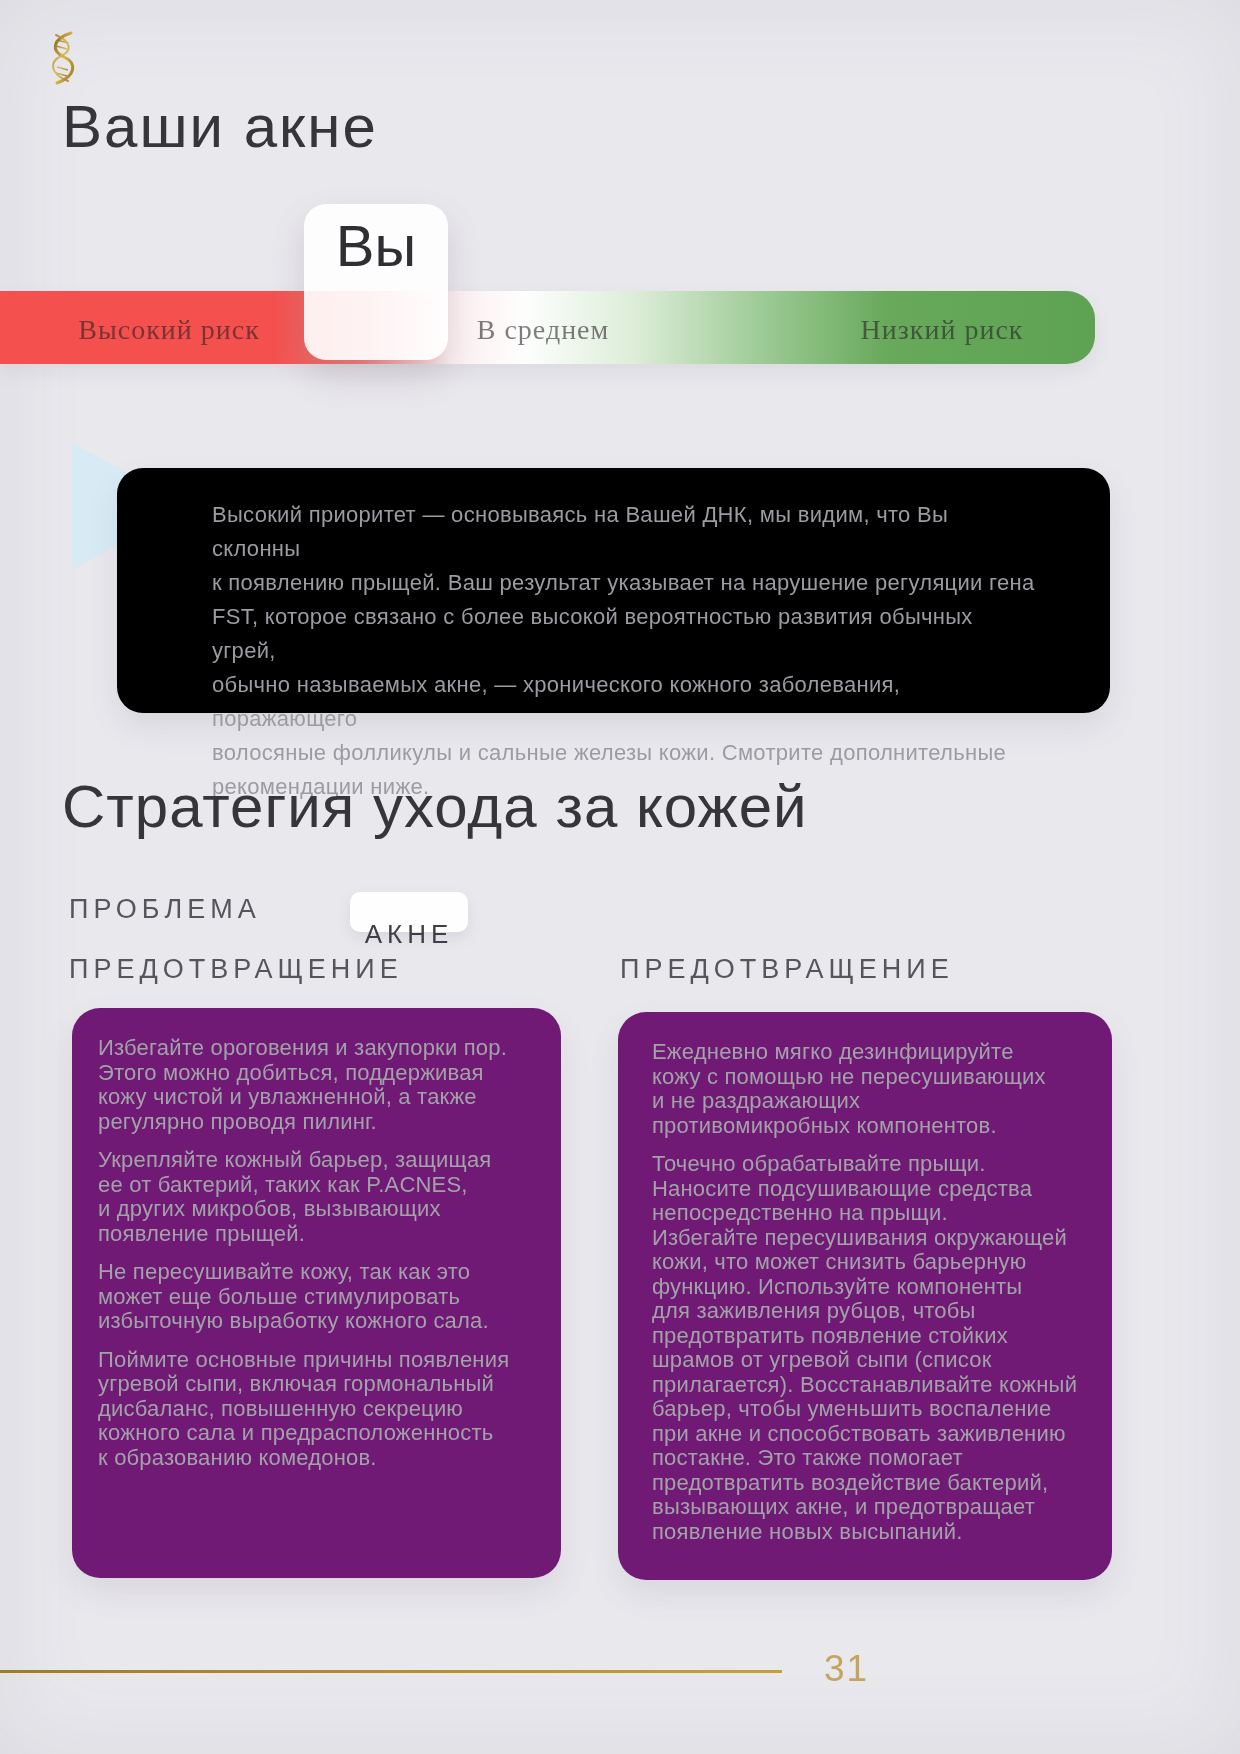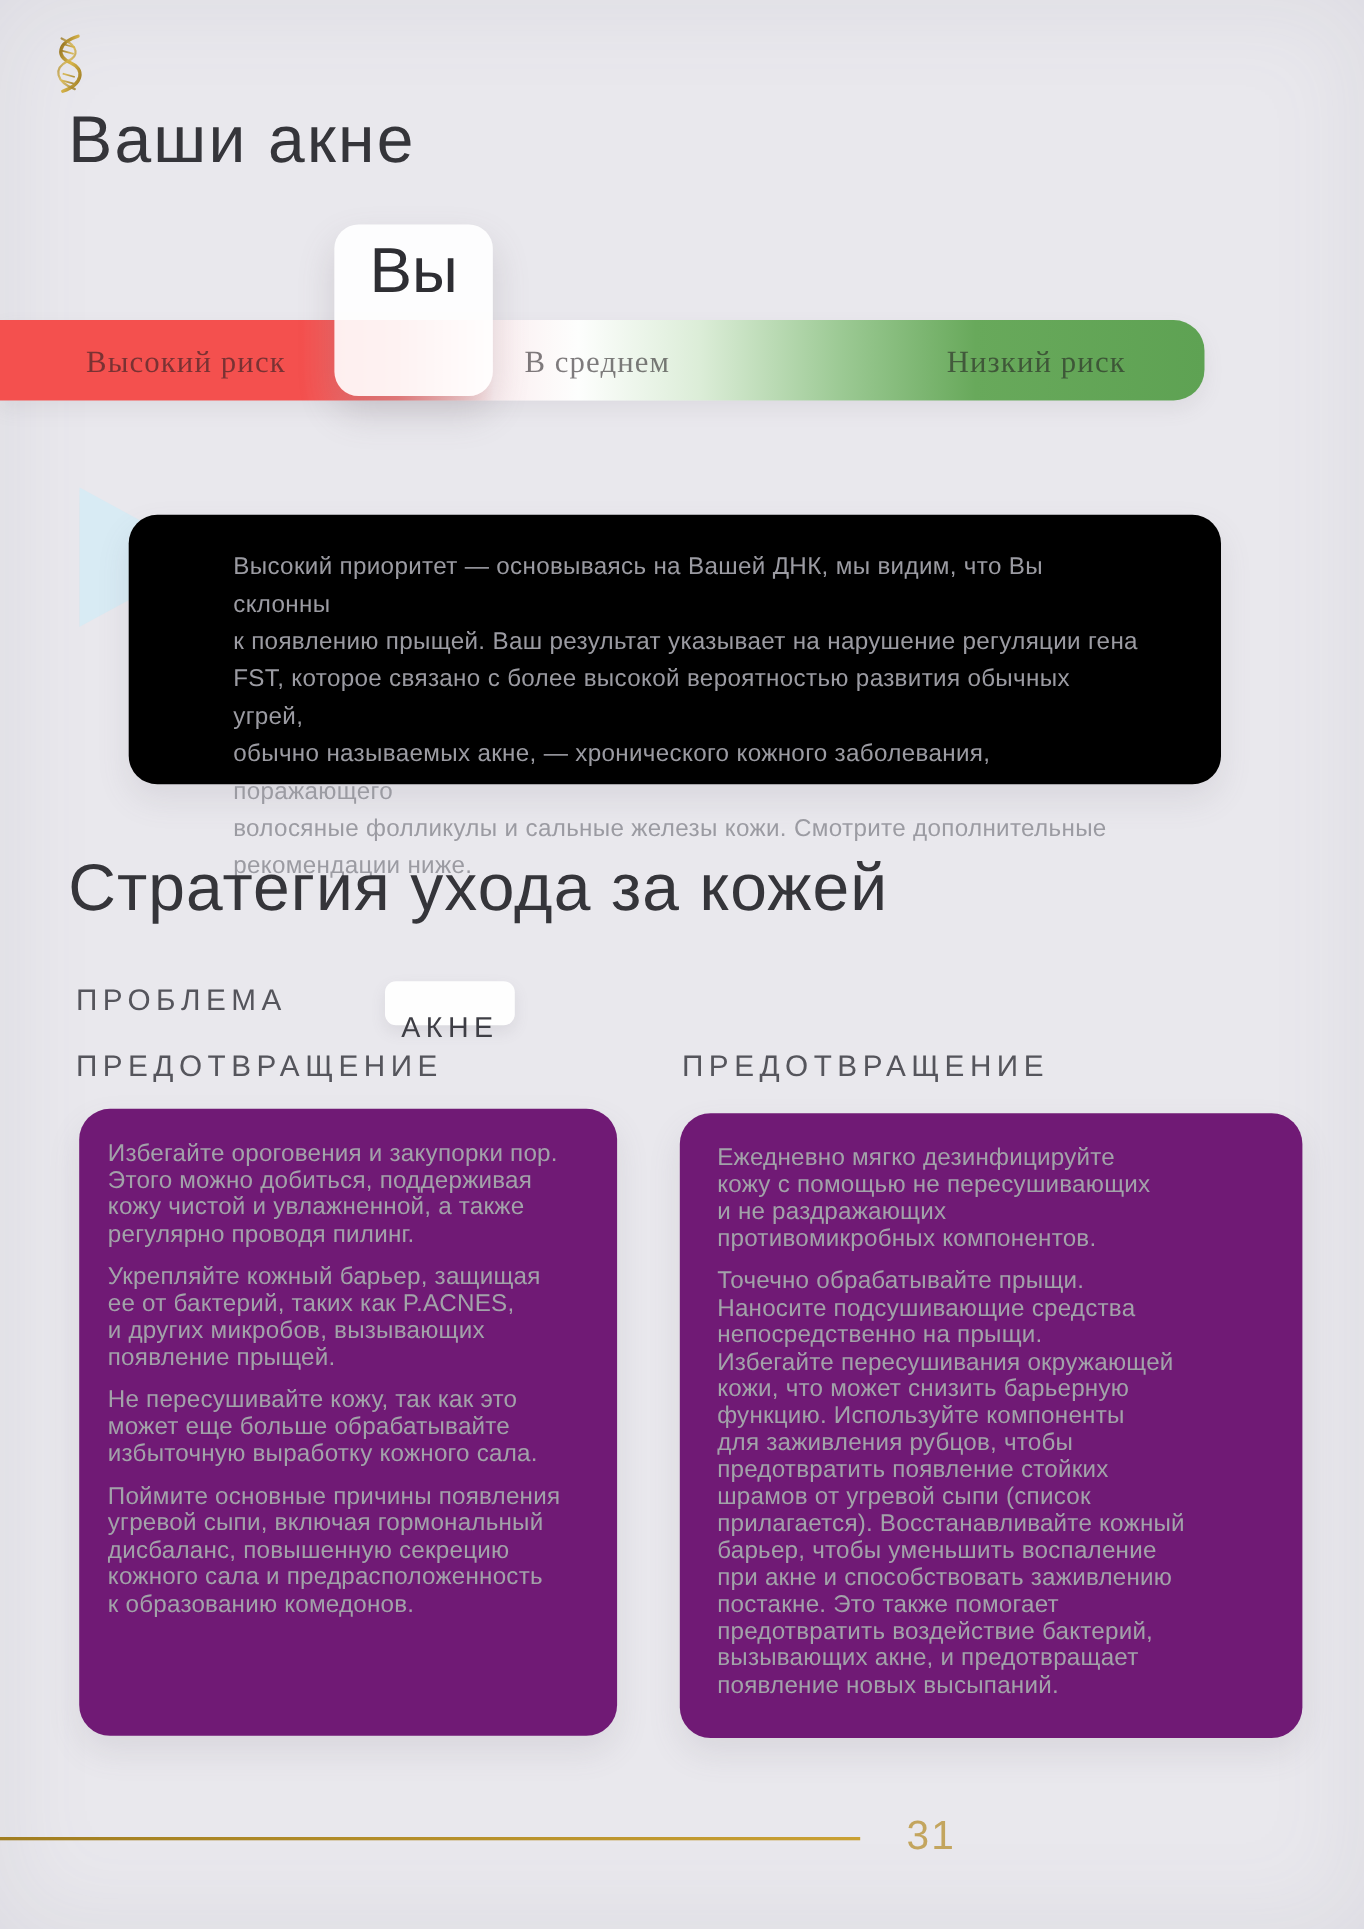--- a/index.html
+++ b/index.html
@@ -83,21 +83,21 @@
   .problem-badge span{
     font-size:26px;font-weight:300;letter-spacing:5px;color:#3e3e45;margin-top:44px;
   }
   .col-header-left{position:absolute;left:69px;top:954px;}
   .col-header-right{position:absolute;left:620px;top:954px;}
   .strategy-card{
     position:absolute;background:#701a75;border-radius:28px;
     box-shadow:0 14px 30px rgba(110,100,115,0.12);
   }
   .card-left{left:72px;top:1008px;width:489px;height:570px;}
-  .card-right{left:618px;top:1012px;width:566px;height:568px;}
+  .card-right{left:618px;top:1012px;width:494px;height:568px;}
   .card-body{
     position:absolute;top:28px;
     font-size:22px;line-height:24.5px;letter-spacing:0.2px;
     color:#a2a2a9;
   }
   .card-left .card-body{left:26px;width:440px;}
   .card-right .card-body{left:34px;width:440px;}
   .para{white-space:pre-line;margin:0 0 14px 0;}
   
   .footer-line{
@@ -164,21 +164,21 @@
     <div class="card-body">
       <p class="para">Избегайте ороговения и закупорки пор.
 Этого можно добиться, поддерживая
 кожу чистой и увлажненной, а также
 регулярно проводя пилинг.</p>
       <p class="para">Укрепляйте кожный барьер, защищая
 ее от бактерий, таких как P.ACNES,
 и других микробов, вызывающих
 появление прыщей.</p>
       <p class="para">Не пересушивайте кожу, так как это
-может еще больше обрабатывайте
+может еще больше стимулировать
 избыточную выработку кожного сала.</p>
       <p class="para">Поймите основные причины появления
 угревой сыпи, включая гормональный
 дисбаланс, повышенную секрецию
 кожного сала и предрасположенность
 к образованию комедонов.</p>
     </div>
   </div>
 
   <div class="strategy-card card-right">

